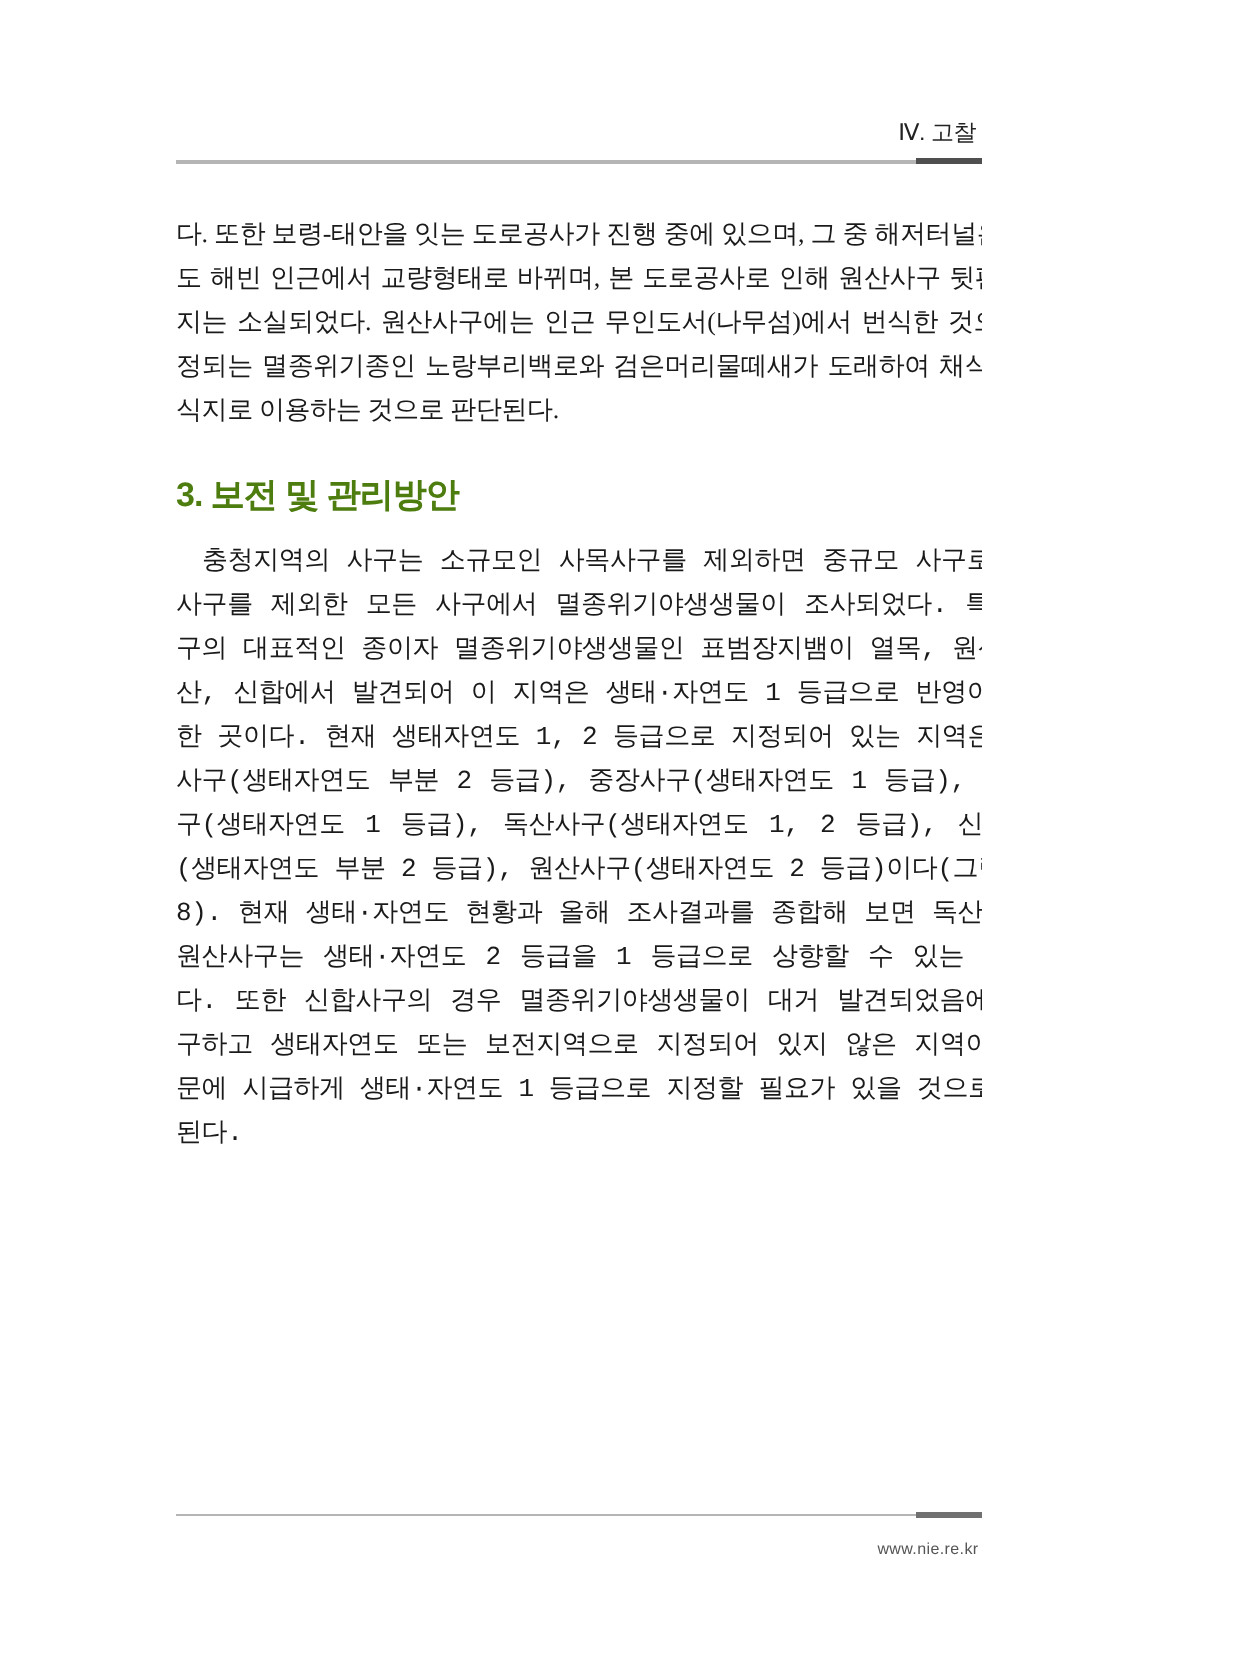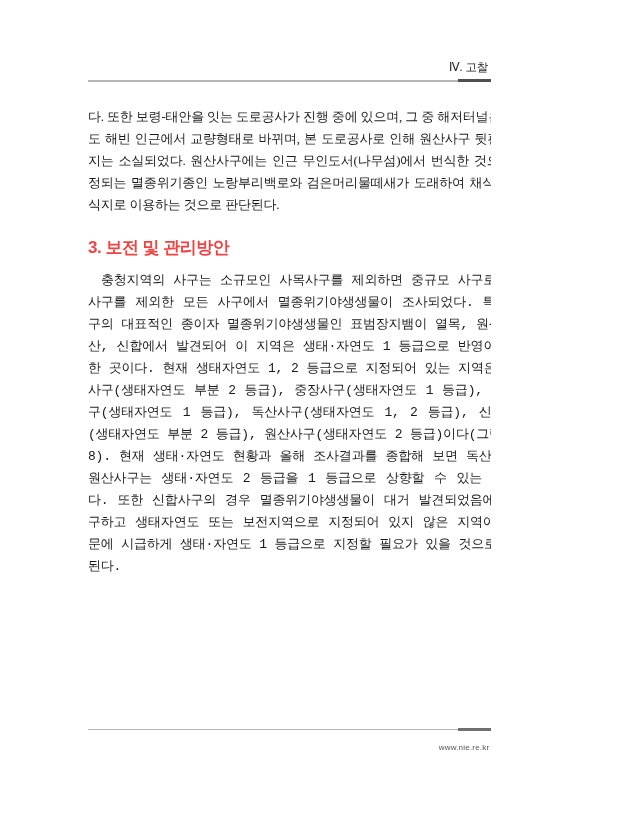--- a/index.html
+++ b/index.html
@@ -67,21 +67,21 @@
   }
   .para-first {
     margin-top: 24px;
   }
   h1.section-heading {
     font-family: "Liberation Sans", "DejaVu Sans", sans-serif;
     font-size: 17px;
     line-height: 24px;
     font-weight: bold;
     letter-spacing: -0.5px;
-    color: #ef4444;
+    color: #4d7c0f;
     margin: 20px 0 0 0;
   }
   h2.subsection-heading {
     font-family: "Liberation Sans", "DejaVu Sans", sans-serif;
     font-size: 15px;
     line-height: 22px;
     font-weight: bold;
     letter-spacing: -0.5px;
     color: #111111;
     margin: 14px 0 0 0;
@@ -89,21 +89,21 @@
   }
   .para-indent {
     margin-top: 10px;
     text-indent: 13px;
     font-family: Liberation Mono, monospace;
   }
   
   .footer {
     position: absolute;
     left: 88px;
-    top: 728px;
+    top: 756px;
     width: 442px;
   }
   .footer-rule {
     position: relative;
     height: 3px;
   }
   .footer-rule::before {
     content: "";
     position: absolute;
     left: 0;

